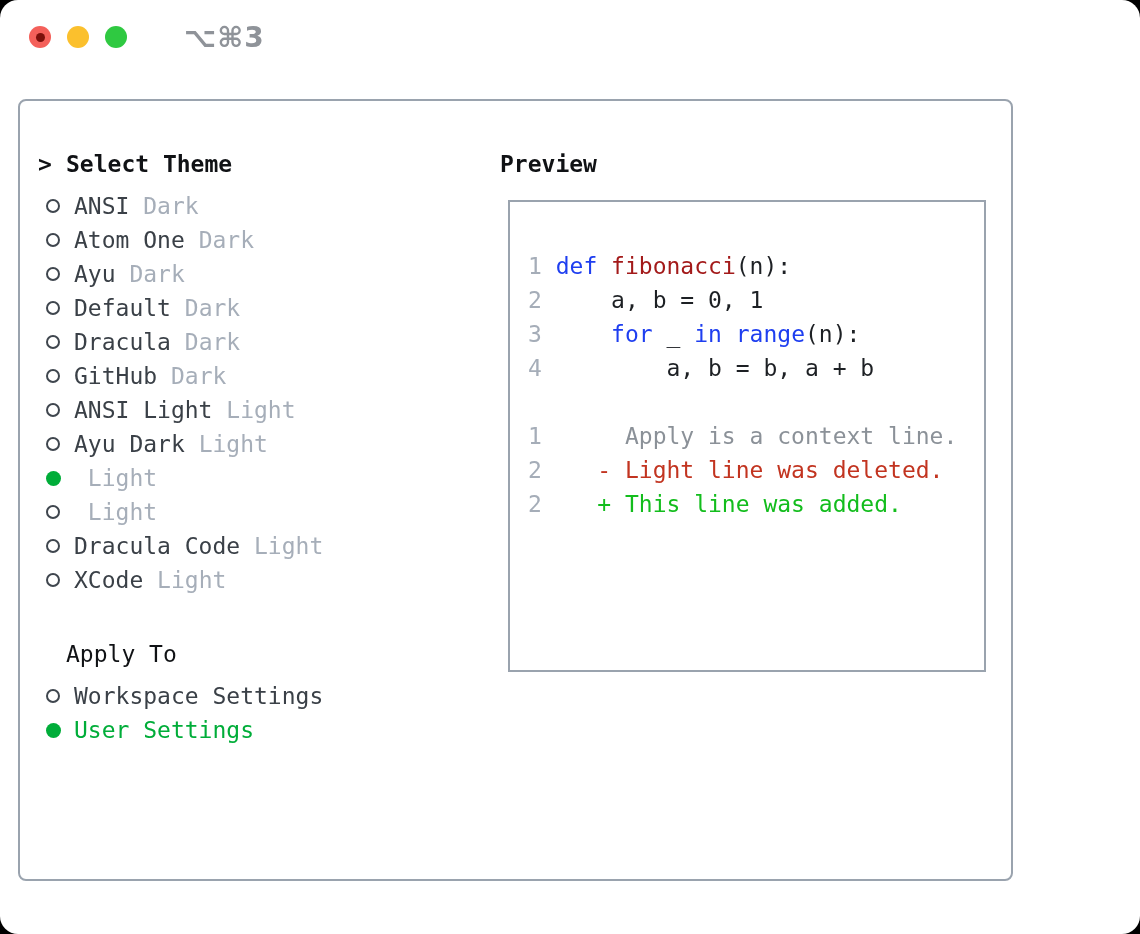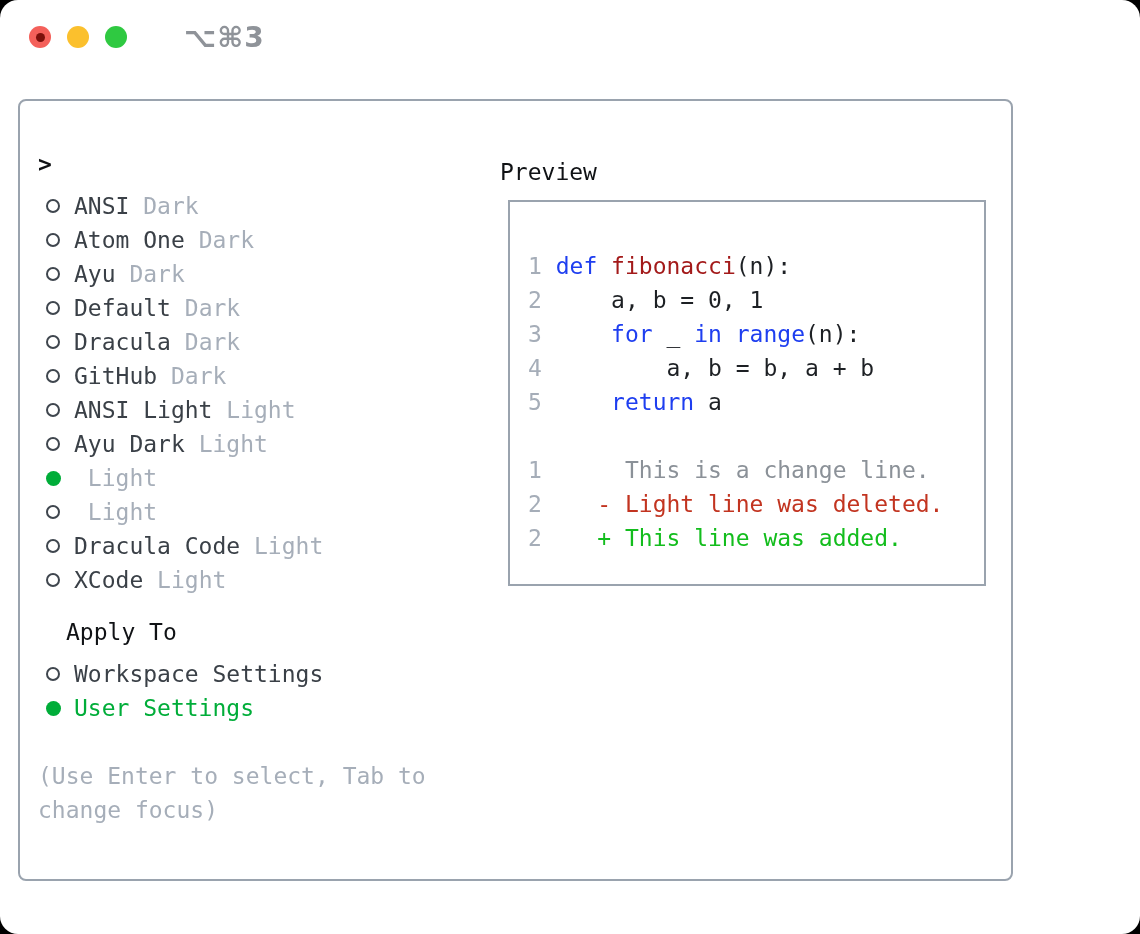--- a/index.html
+++ b/index.html
@@ -44,33 +44,32 @@
 
   ul.opt-list { list-style:none; margin:8px; padding:0; }
   .ring { width:14px; height:14px; border:2px solid #3f464e;
           border-radius:50%; box-sizing:border-box; }
   .dot  { width:15px; height:15px; border-radius:50%;
           background:var(--selection-green,#00ad39); }
   .opt-name { color:var(--list-text,#3a4047); }
   .opt-name.selected { color:var(--selection-green,#00ad39); }
   .opt-variant { color:var(--muted-gray,#a6aeb9); }
 
-  .apply-header { margin-top:18px; }
+  .apply-header { margin-top:40px; }
   .apply-header .hdr-text { font-weight:normal; color:var(--header-black,#101215); }
   .hint { margin-top:34px; color:var(--muted-gray,#a6aeb9); }
 
   
   .preview-title {
     position:absolute; left:480px; top:46px; height:34px; line-height:34px;
-    font-size:23px; font-weight:normal; color:var(--header-black,#101215);
+    font-size:23px; font-weight:bold; color:var(--header-black,#101215);
     white-space:pre;
-    margin-top:8px;
   }
   .preview-box {
-    position:absolute; left:488px; top:99px; width:478px; height:386px;
+    position:absolute; left:488px; top:99px; width:478px; height:472px;
     border:2px solid var(--panel-border,#9aa3ae); box-sizing:border-box;
     padding:47px 0 0 18px; overflow:hidden;
   }
   .code-line { height:34px; line-height:34px; font-size:23px; white-space:pre; }
   .seg-num   { color:var(--line-number-gray,#a5adb8); }
   .seg-plain { color:var(--plain-code,#1d2024); }
   .seg-kw    { color:var(--keyword-blue,#1e3ef0); }
   .seg-fn    { color:var(--function-red,#a31a1a); }
   .seg-ctx   { color:var(--context-gray,#8b9198); }
   .seg-del   { color:var(--deleted-red,#c23420); }
@@ -89,20 +88,21 @@
     <div class="light green"></div>
     <div class="shortcut">⌥⌘3</div>
   </div>
 
   <div class="panel">
 
     <div class="left-col">
 
       <div class="row">
         <span class="slot"><span class="caret">&gt;</span></span>
+        <span class="hdr-text">Select Theme</span>
       </div>
 
       <ul class="opt-list" id="theme-list">
           <li class="row">
     <span class="slot"><span class="bullet ring"></span></span>
     <span class="opt-name">ANSI</span>
     <span class="opt-variant"> Dark</span>
   </li>
           <li class="row">
     <span class="slot"><span class="bullet ring"></span></span>
@@ -170,35 +170,30 @@
     <span class="opt-name">Workspace Settings</span>
     
   </li>
           <li class="row">
     <span class="slot"><span class="bullet dot"></span></span>
     <span class="opt-name selected">User Settings</span>
     
   </li>
         </ul>
 
-      <div class="hint">
-        <div class="row">(Use Enter to select, Tab to</div>
-        <div class="row">change focus)</div>
-      </div>
 
     </div>
 
     <div class="preview-title">Preview</div>
 
     <div class="preview-box" id="preview-box">
         <div class="code-line"><span class="seg-num">1 </span><span class="seg-kw">def</span><span class="seg-plain"> </span><span class="seg-fn">fibonacci</span><span class="seg-plain">(n):</span></div>
         <div class="code-line"><span class="seg-num">2 </span><span class="seg-plain">    a, b = 0, 1</span></div>
         <div class="code-line"><span class="seg-num">3 </span><span class="seg-plain">    </span><span class="seg-kw">for</span><span class="seg-plain"> _ </span><span class="seg-kw">in</span><span class="seg-plain"> </span><span class="seg-kw">range</span><span class="seg-plain">(n):</span></div>
         <div class="code-line"><span class="seg-num">4 </span><span class="seg-plain">        a, b = b, a + b</span></div>
-        <div class="code-line"><span class="seg-num">5 </span><span class="seg-plain">    </span><span class="seg-kw">return</span><span class="seg-plain"> a</span></div>
         <div class="code-line"><span class="seg-plain"> </span></div>
-        <div class="code-line"><span class="seg-num">1</span><span class="seg-ctx">      This is a change line.</span></div>
+        <div class="code-line"><span class="seg-num">1</span><span class="seg-ctx">      Apply is a context line.</span></div>
         <div class="code-line"><span class="seg-num">2</span><span class="seg-del">    - Light line was deleted.</span></div>
         <div class="code-line"><span class="seg-num">2</span><span class="seg-add">    + This line was added.</span></div>
       </div>
 
   </div>
 </div>
 
 </body></html>

